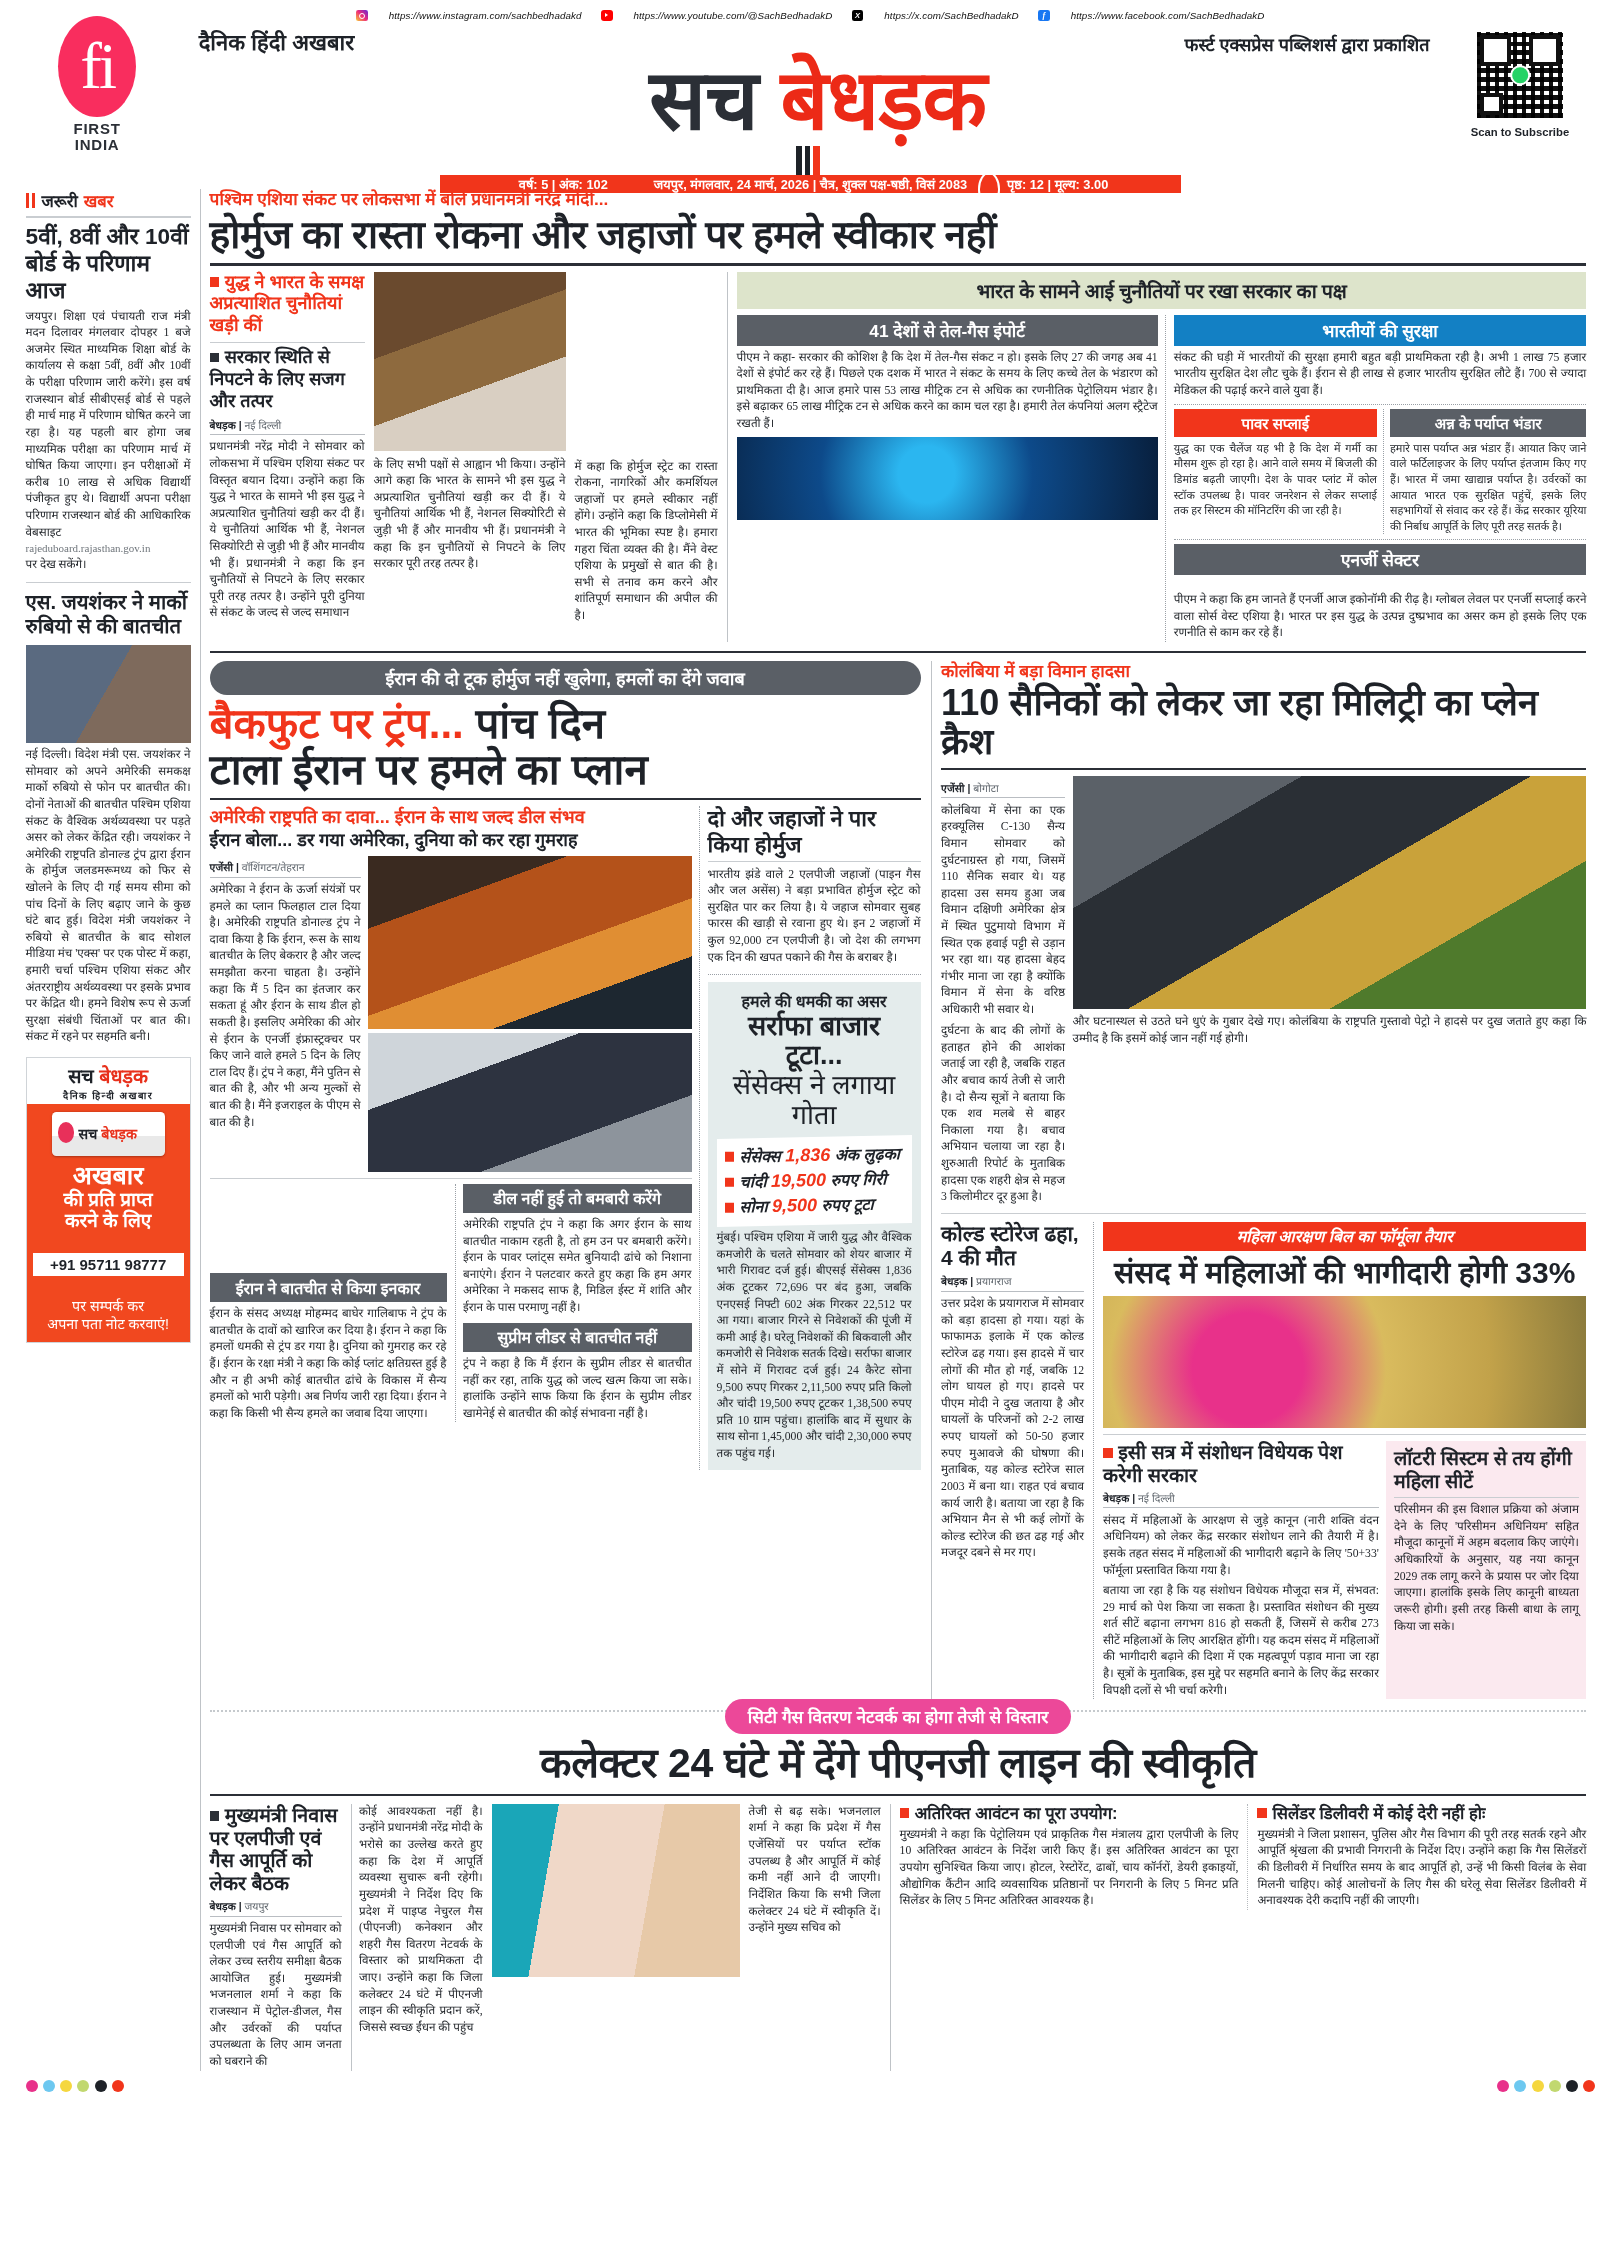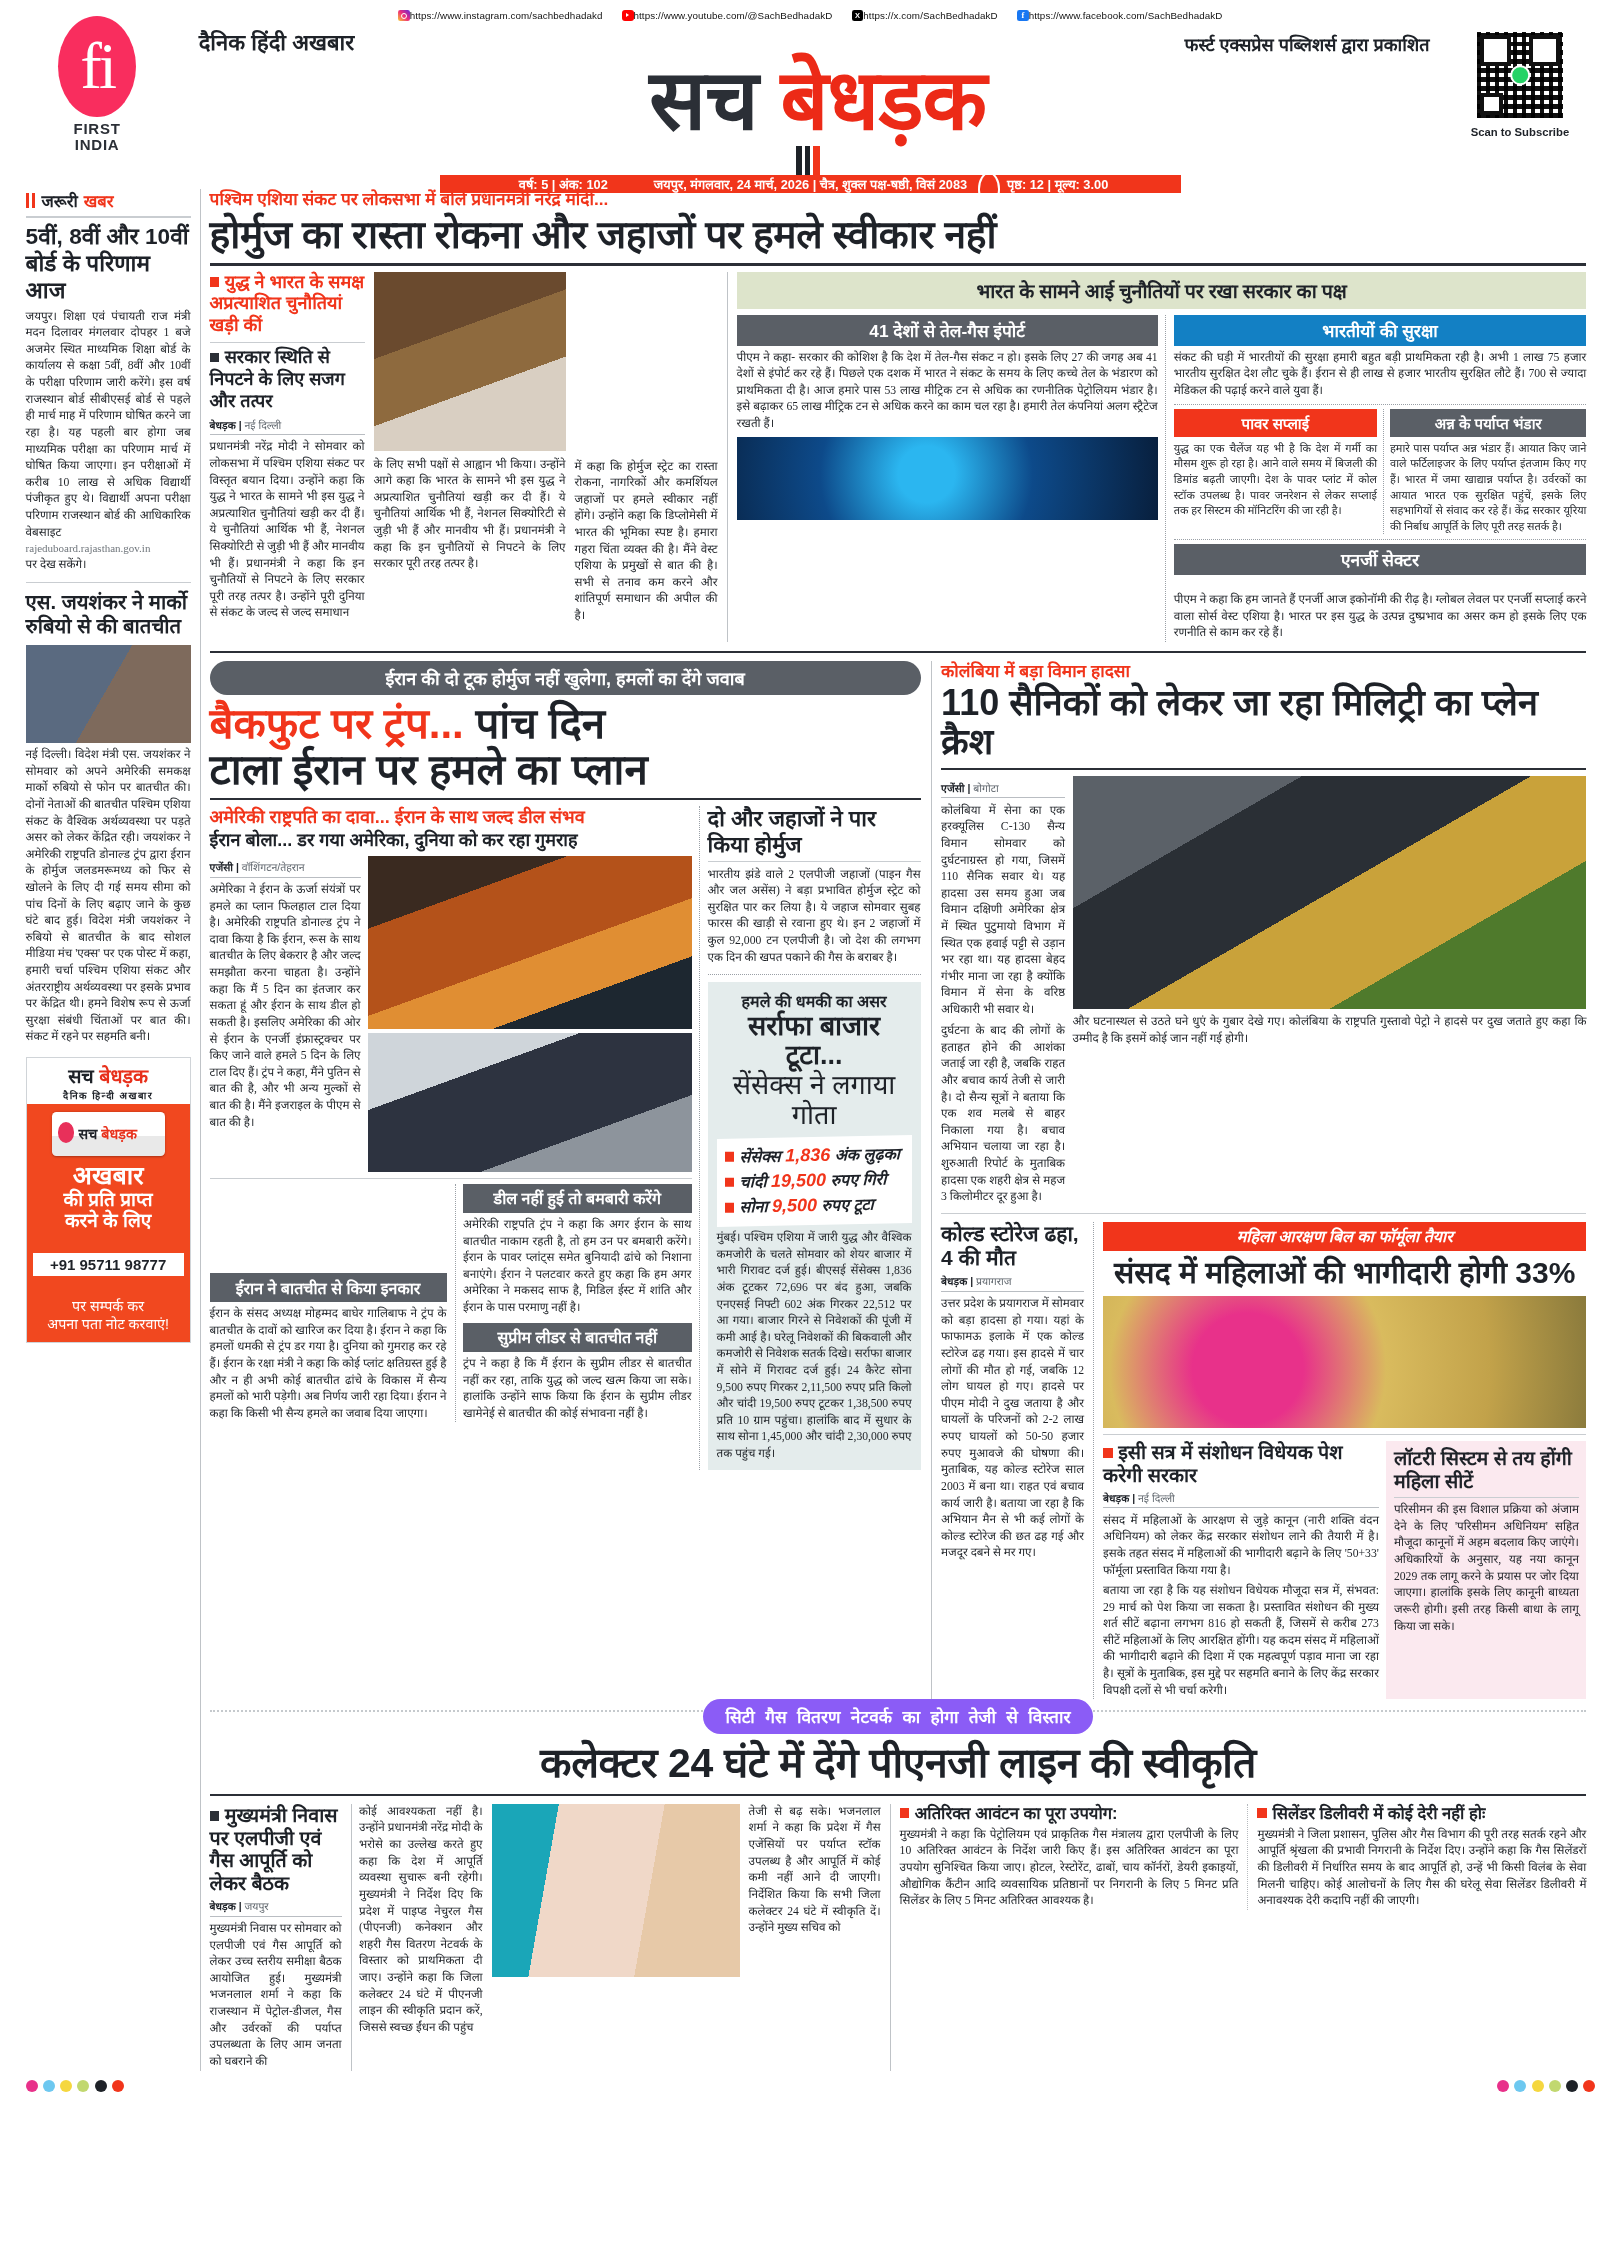--- a/index.html
+++ b/index.html
@@ -11,21 +11,21 @@
     overflow: hidden;
   }
   .page { position: relative; width: 1621px; height: 2261px; padding: 0; }
 
   
   .social-bar {
     display: flex; justify-content: center; align-items: center;
     gap: 19.6px; height: 22.6px; padding-top: 9px;
     font-size: 9.8px; color: #111; letter-spacing: 0.1px;
   }
-  .social-item { display: flex; align-items: center; gap: 0; white-space: nowrap; }
+  .social-item { display: flex; align-items: center; gap: 21px; white-space: nowrap; font-style: italic; }
   .sic { width: 11.3px; height: 11.3px; display: inline-block; border-radius: 2.3px; position: relative; flex: 0 0 auto; }
   .sic.ig { background: linear-gradient(45deg,#f9ce34,#ee2a7b,#6228d7); }
   .sic.ig::after { content:""; position:absolute; inset:2.6px; border:1.1px solid #fff; border-radius:50%; }
   .sic.yt { background:#ff0000; border-radius:3px; }
   .sic.yt::after { content:""; position:absolute; left:3.8px; top:2.6px; border-left:3.8px solid #fff; border-top:2.6px solid transparent; border-bottom:2.6px solid transparent; }
   .sic.x  { background:#000; border-radius:2.3px; color:#fff; font-size:7.5px; text-align:center; line-height:11.3px; font-weight:bold; }
   .sic.fb { background:#1877f2; border-radius:2.3px; color:#fff; font-size:8.3px; text-align:center; line-height:11.3px; font-weight:bold; font-family:"Liberation Serif",serif; }
 
   
   .masthead { display: flex; align-items: center; padding: 3px 25.6px 0 25.6px; height: 120px; }
@@ -187,22 +187,22 @@
   .ad-paper .pl { position:absolute; left:6px; top:10.5px; width:16.6px; height:21px; background:#e8305a; border-radius:50%; }
   .ad-paper .pt { position:absolute; left:27px; top:12px; font-size:14.3px; font-weight:bold; color:#1e2228; }
   .ad-paper .pt i { color:#e8301b; font-style:normal; }
   .ad-body .big { font-size:25px; font-weight:bold; line-height:1.08; }
   .ad-body .med { font-size:19px; font-weight:bold; line-height:1.12; }
   .ad-phone { background:#fff; color:#1e2228; font-size:15px; font-weight:bold; padding:3px 0; margin:22px 0; }
   .ad-body .sm { font-size:14.3px; font-weight:normal; line-height:1.2; }
 
   
   .red-pill {
-    background:#8b5cf6; color:#fff; border-radius:22.6px; font-size:17.3px;
-    font-weight:bold; text-align:center; padding:6px 22.6px; display:inline-block;font-family:Liberation Mono, monospace;
+    background:#ec4899; color:#fff; border-radius:22.6px; font-size:17.3px;
+    font-weight:bold; text-align:center; padding:6px 22.6px; display:inline-block;
   }
   .dot-band { border-top:2.3px dotted #c5c9cd; }
   .bottom-head { font-size:41px; font-weight:bold; text-align:center; color:#1e2228; line-height:1.1; letter-spacing:-0.4px; }
 
   .pink-box { background:#fbe9ef; padding:6px 7.5px; }
   .small-head { font-size:19.6px; font-weight:bold; line-height:1.16; color:#1e2228; }
 
   
   .colorbar { display:flex; justify-content:space-between; padding:9px 25.6px 7.5px; align-items:center; }
   .colorbar .grp { display:flex; gap:5.3px; }

